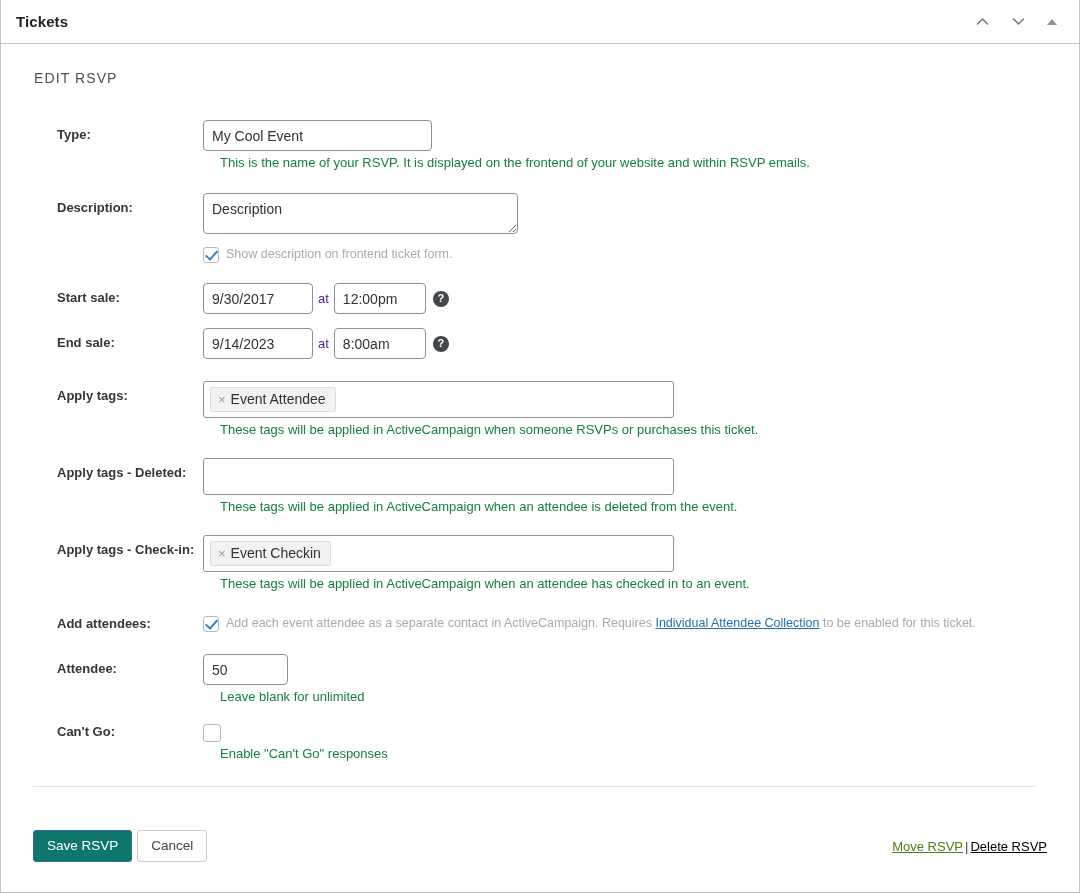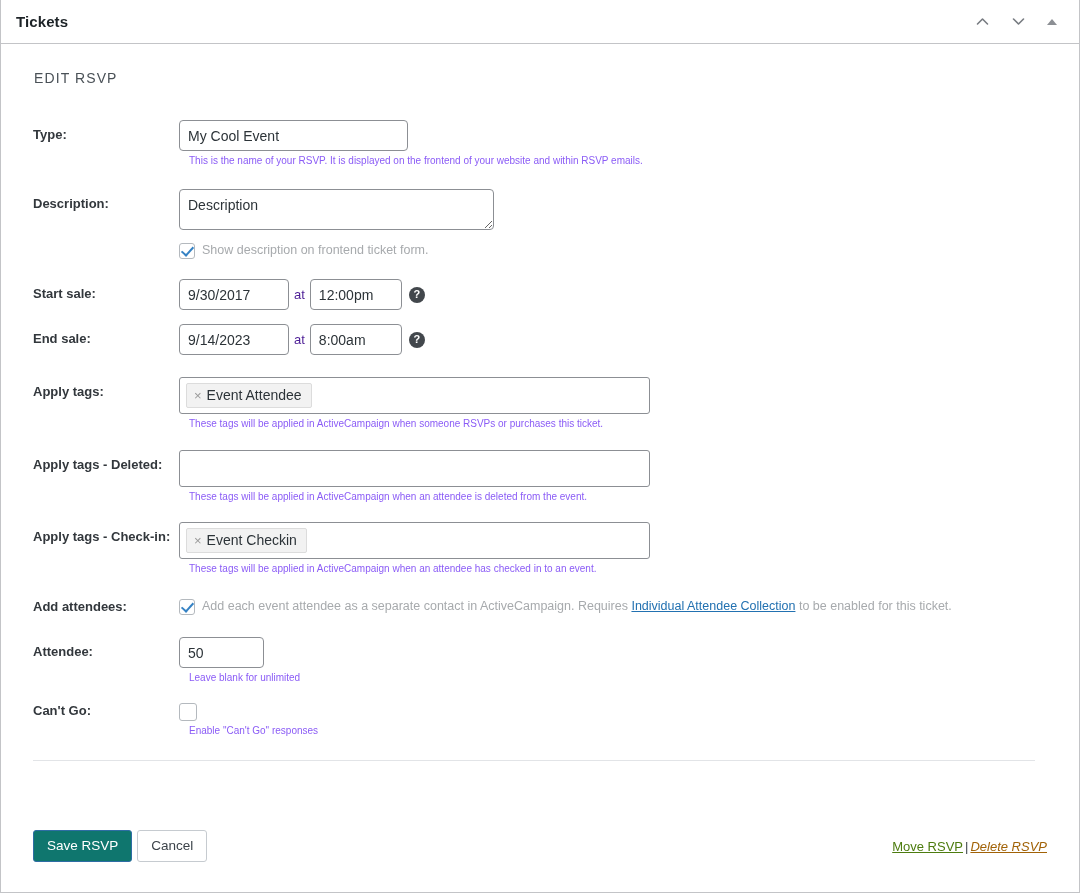--- a/index.html
+++ b/index.html
@@ -91,31 +91,32 @@
     margin-bottom: 0;
   }
   .label-col {
     width: 146px;
     flex: 0 0 146px;
     font-weight: 700;
     font-size: 13px;
     color: #32373c;
     line-height: 1.35;
     padding-top: 6px;
+    margin-left: 24px;
   }
   .field-col {
     flex: 1 1 auto;
     min-width: 0;
   }
 
   .hint {
-    color: #8b5cf6;
-    font-size: 10px;
+    color: #15803d;
+    font-size: 13px;
     line-height: 1.45;
-    margin: 3px 0 0 10px;
+    margin: 3px 0 0 17px;
   }
 
   input[type="text"], textarea {
     font-family: "Liberation Sans", sans-serif;
     font-size: 14px;
     color: #2c3338;
     border: 1px solid #8c8f94;
     border-radius: 4px;
     background: #fff;
     padding: 5px 8px;
@@ -255,21 +256,21 @@
     color: #3c434a;
     margin-left: 5px;
   }
   .footer-links {
     margin-left: auto;
     font-size: 13px;
     color: #3c434a;
   }
   .footer-links a { text-decoration: underline; }
   .link-move { color: #4d7c0f; }
-  .link-delete { color: #a16207; font-style: italic; }
+  .link-delete { color: #000000; }
   .link-sep { color: #3c434a; padding: 0 2px; }
 </style>
 </head>
 <body>
 
 <div class="panel">
 
   <div class="panel-header">
     <div class="panel-title">Tickets</div>
     <div class="header-actions">

